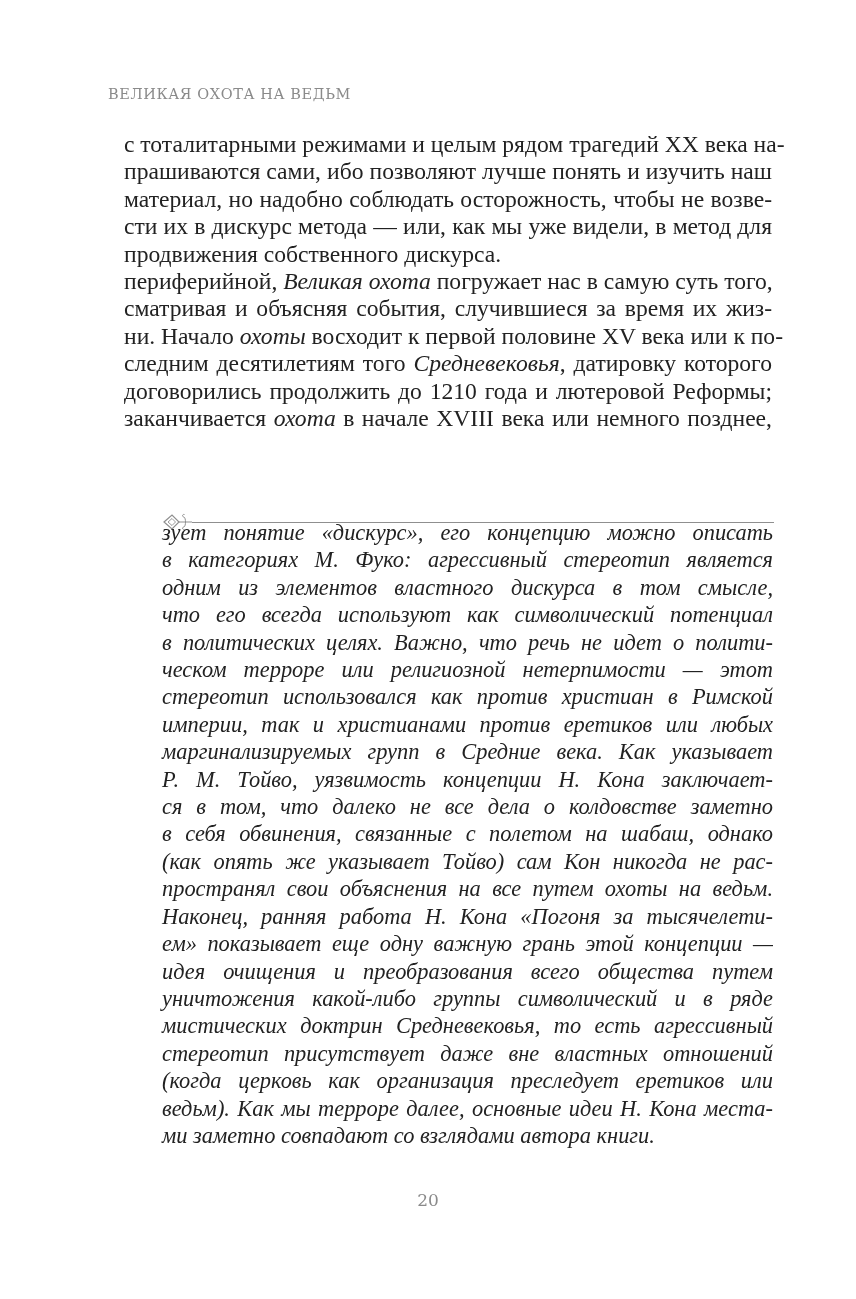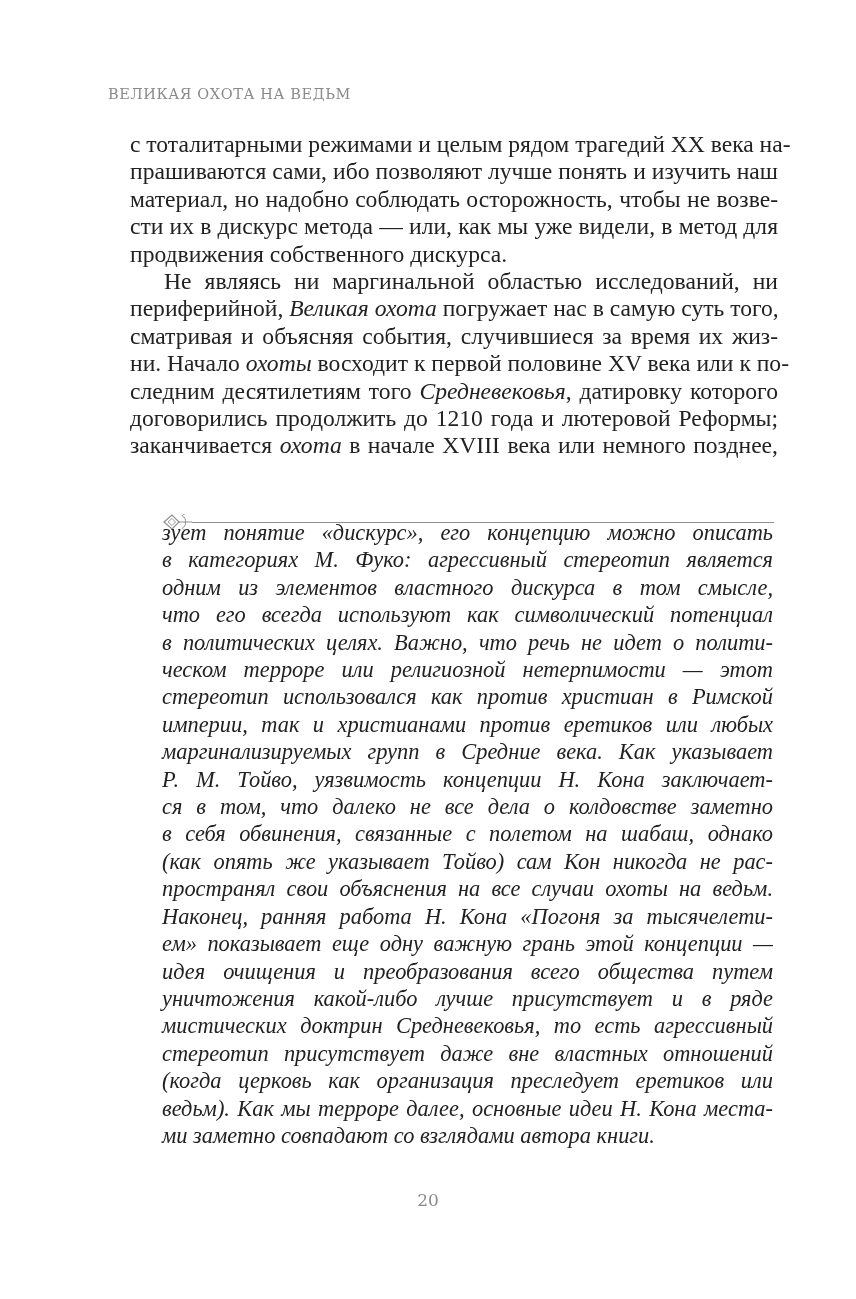--- a/index.html
+++ b/index.html
@@ -3,21 +3,21 @@
 <meta charset="utf-8">
 <style>
   html, body { margin:0; padding:0; background:#ffffff; }
   body { width:856px; height:1299px; position:relative; overflow:hidden; color:#1e1e1e; }
   .running-head {
     position:absolute; left:108px; top:86px;
     font-family:"DejaVu Serif", serif; font-size:14.5px; letter-spacing:0.6px;
     color:#8a8a8a;
   }
   .main-text {
-    position:absolute; left:130px; top:131px; width:648px;
+    position:absolute; left:124px; top:131px; width:648px;
     font-family:"Liberation Serif", serif; font-size:23.6px; line-height:27.4px;
     text-align:justify; color:#222;
   }
   .main-text p { margin:0; }
   .main-text .line { display:block; text-align:justify; text-align-last:justify; white-space:nowrap; }
   .main-text .line.last { text-align-last:left; }
   .separator {
     position:absolute; left:162px; top:512px; width:612px; height:20px;
   }
   .separator .rule { position:absolute; left:30px; right:0; top:10px; height:1px; background:#8f8f8f; }
@@ -42,21 +42,20 @@
 
 <div class="main-text">
   <p>
     <span class="line">с тоталитарными режимами и целым рядом трагедий XX века на-</span>
     <span class="line">прашиваются сами, ибо позволяют лучше понять и изучить наш</span>
     <span class="line">материал, но надобно соблюдать осторожность, чтобы не возве-</span>
     <span class="line">сти их в дискурс метода — или, как мы уже видели, в метод для</span>
     <span class="line last">продвижения собственного дискурса.</span>
   </p>
   <p>
-    <span class="line" style="padding-left:34px;">Не являясь ни маргинальной областью исследований, ни</span>
     <span class="line"><span>периферийной, </span><i>Великая охота</i><span> погружает нас в самую суть того,</span></span>
     <span class="line">сматривая и объясняя события, случившиеся за время их жиз-</span>
     <span class="line"><span>ни. Начало </span><i>охоты</i><span> восходит к первой половине XV века или к по-</span></span>
     <span class="line"><span>следним десятилетиям того </span><i>Средневековья</i><span>, датировку которого</span></span>
     <span class="line">договорились продолжить до 1210 года и лютеровой Реформы;</span>
     <span class="line"><span>заканчивается </span><i>охота</i><span> в начале XVIII века или немного позднее,</span></span>
   </p>
 </div>
 
 <div class="separator">
@@ -76,25 +75,25 @@
   <span class="line">что его всегда используют как символический потенциал</span>
   <span class="line">в политических целях. Важно, что речь не идет о полити-</span>
   <span class="line">ческом терроре или религиозной нетерпимости — этот</span>
   <span class="line">стереотип использовался как против христиан в Римской</span>
   <span class="line">империи, так и христианами против еретиков или любых</span>
   <span class="line">маргинализируемых групп в Средние века. Как указывает</span>
   <span class="line">Р. М. Тойво, уязвимость концепции Н. Кона заключает-</span>
   <span class="line">ся в том, что далеко не все дела о колдовстве заметно</span>
   <span class="line">в себя обвинения, связанные с полетом на шабаш, однако</span>
   <span class="line">(как опять же указывает Тойво) сам Кон никогда не рас-</span>
-  <span class="line">пространял свои объяснения на все случаи охоты на ведьм.</span>
+  <span class="line">пространял свои объяснения на все путем охоты на ведьм.</span>
   <span class="line">Наконец, ранняя работа Н. Кона «Погоня за тысячелети-</span>
   <span class="line">ем» показывает еще одну важную грань этой концепции —</span>
   <span class="line">идея очищения и преобразования всего общества путем</span>
-  <span class="line">уничтожения какой-либо лучше присутствует и в ряде</span>
+  <span class="line">уничтожения какой-либо группы символический и в ряде</span>
   <span class="line">мистических доктрин Средневековья, то есть агрессивный</span>
   <span class="line">стереотип присутствует даже вне властных отношений</span>
   <span class="line">(когда церковь как организация преследует еретиков или</span>
   <span class="line">ведьм). Как мы терроре далее, основные идеи Н. Кона места-</span>
   <span class="line last">ми заметно совпадают со взглядами автора книги.</span>
 </div>
 
 <div class="page-number">20</div>
 
 </body></html>

